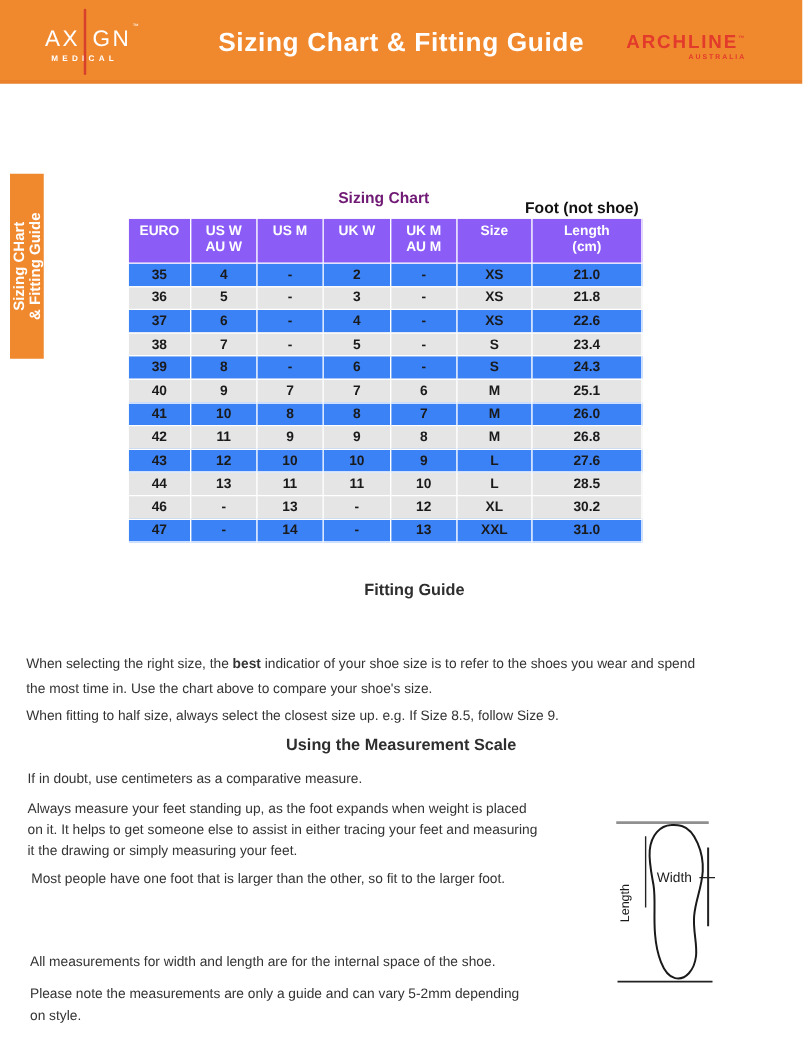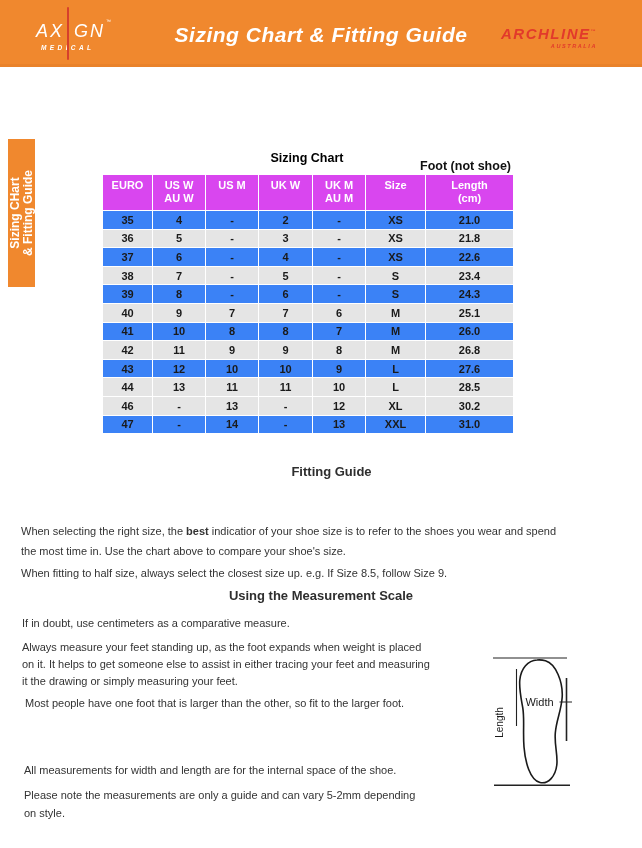--- a/index.html
+++ b/index.html
@@ -1,20 +1,20 @@
 <!DOCTYPE html>
 <html><head>
 <meta charset="utf-8">
 <style>
   * { margin:0; padding:0; box-sizing:border-box; }
   body { background:#ffffff; font-family:"Liberation Sans", sans-serif; }
   .page { position:relative; width:642px; height:848px; background:#ffffff; overflow:hidden; }
 
   
-  .banner { position:absolute; left:0; top:0; width:642px; height:64px; background:#F0882E;font-style:italic; }
+  .banner { position:absolute; left:0; top:0; width:642px; height:64px; background:#F0882E; }
   .banner-rule { position:absolute; left:0; top:64px; width:642px; height:3px; background:#E9822A; }
 
   .axign { position:absolute; left:36px; top:11px; width:110px; color:#ffffff; }
   .axign-word { display:flex; align-items:flex-end; font-size:18px; letter-spacing:2px; font-weight:400; line-height:20px; }
   .axign-gap { width:10px; }
   .axign-tm { font-size:5px; margin-left:1px; margin-bottom:10px; }
   .axign-sub { font-size:6.5px; font-weight:bold; letter-spacing:3.4px; margin-top:3px; margin-left:5px; }
   .axign-line { position:absolute; left:31px; top:-4px; width:2px; height:53px; background:#D6402C; border-radius:1px; }
 
   .doc-title { position:absolute; left:0; top:23px; width:642px; text-align:center; color:#ffffff; font-size:21px; font-weight:bold; letter-spacing:0.5px; }
@@ -22,26 +22,26 @@
   .archline { position:absolute; right:45px; top:24px; text-align:right; color:#E23A2B; }
   .archline-word { font-size:15px; font-weight:bold; letter-spacing:1.5px; line-height:15px; }
   .archline-tm { font-size:5px; vertical-align:super; }
   .archline-sub { font-size:5.5px; font-weight:bold; letter-spacing:1.6px; margin-top:2px; }
 
   
   .side-tab { position:absolute; left:8px; top:139px; width:27px; height:148px; background:#F0882E; }
   .side-tab-text { position:absolute; left:50%; top:50%; width:148px; transform:translate(-50%,-50%) rotate(-90deg); text-align:center; color:#ffffff; font-size:12px; font-weight:bold; line-height:13px; white-space:pre-line; }
 
   
-  .chart-title { position:absolute; left:102px; top:151px; width:410px; text-align:center; font-size:12.5px; font-weight:bold; color:#000000; }
+  .chart-title { position:absolute; left:102px; top:151px; width:410px; text-align:center; font-size:12.5px; font-weight:bold; color:#701a75; }
   .foot-note  { position:absolute; right:131px; top:159px; font-size:12.5px; font-weight:bold; color:#111111; }
 
   table.sizing { position:absolute; left:102px; top:174px; width:411px; border-collapse:collapse; table-layout:fixed; }
   table.sizing th, table.sizing td { border:1px solid #ffffff; font-weight:bold; text-align:center; padding:0; }
-  table.sizing th { background:#d946ef; color:#ffffff; font-size:11px; line-height:13px; height:36px; vertical-align:top; padding-top:4px; }
+  table.sizing th { background:#8b5cf6; color:#ffffff; font-size:11px; line-height:13px; height:36px; vertical-align:top; padding-top:4px; }
   table.sizing td { color:#1a1a1a; font-size:11px; height:18.6px; }
   table.sizing tr.teal td { background:#3b82f6; }
   table.sizing tr.lav  td { background:#e5e5e5; }
   .c0{width:50px;} .c1{width:53px;} .c2{width:53px;} .c3{width:54px;margin-left:24px;} .c4{width:53px;} .c5{width:60px;} .c6{width:88px;}
 
   
   .h2 { position:absolute; left:0; width:642px; text-align:center; font-size:13px; font-weight:bold; color:#2e2e2e; }
   .h-fitting { top:464px;padding-left:21px; }
   .h-measure { top:588px; }
   .para { position:absolute; font-size:11px; color:#333333; line-height:19px; white-space:pre-line; }

